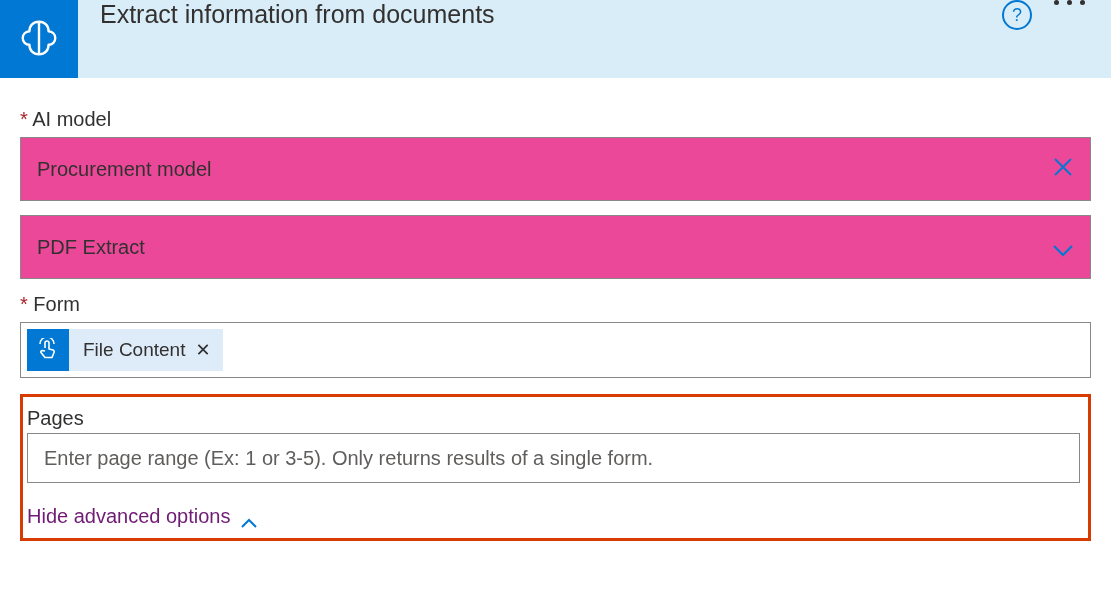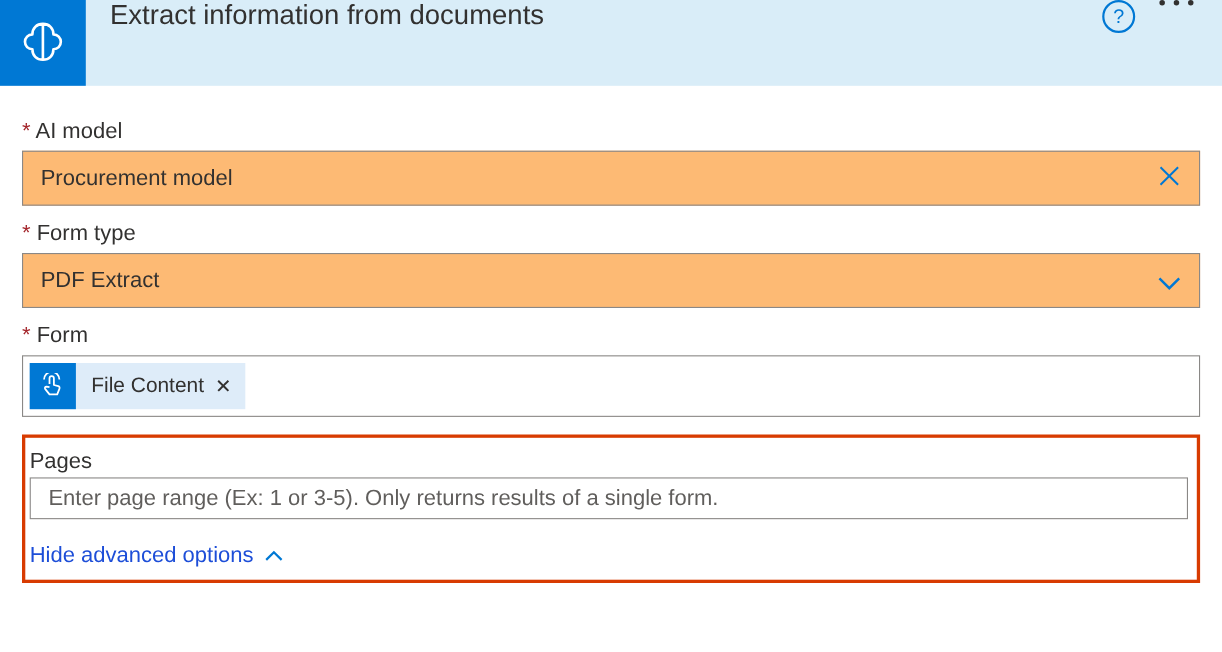--- a/index.html
+++ b/index.html
@@ -63,26 +63,26 @@
     color: #323130;
     margin-bottom: 6px;
     display: block;
   }
   .req::before {
     content: "* ";
     color: #a4262c;
   }
   .input-box {
     border: 1px solid #8a8886;
-    height: 50px;
+    height: 64px;
     display: flex;
     align-items: center;
     padding: 0 16px;
     font-size: 20px;
-    background: #fdba74;
+    background: #ec4899;
   }
   .input-box .value { flex: 1; color: #323130; }
   .clear-x {
     color: #0078d4;
     font-size: 24px;
     cursor: pointer;
     font-weight: 300;
     line-height: 1;
   }
   .chev-down {
@@ -118,35 +118,36 @@
     margin-left: 10px;
     cursor: pointer;
   }
   .highlight-box {
     border: 3px solid #d83b01;
     padding: 10px 8px 10px 4px;
     margin-top: 16px;
   }
   .placeholder-input {
     border: 1px solid #8a8886;
-    height: 38px;
+    height: 50px;
     width: 100%;
     padding: 0 16px;
     font-size: 20px;
     color: #605e5c;
     background: #fff;
     font-family: inherit;
     outline: none;
   }
   .placeholder-input::placeholder { color: #605e5c; }
   .hide-adv {
-    color: #1d4ed8;
+    color: #701a75;
     font-size: 20px;
     margin-top: 22px;
     display: inline-flex;
+    align-items: center;
     gap: 10px;
     cursor: pointer;
   }
   .chev-up { width: 18px; height: 12px; }
   .chev-up svg { width: 100%; height: 100%; }
   .pages-label { font-size: 20px; margin-bottom: 3px; display: block; }
 </style>
 </head>
 <body>
 
@@ -173,21 +174,20 @@
       <span class="value">Procurement model</span>
       <span class="clear-x">
         <svg width="22" height="22" viewBox="0 0 22 22">
             <path d="M3 3 L19 19 M19 3 L3 19" stroke="#0078d4" stroke-width="1.8"></path>
           </svg>
       </span>
     </div>
   </div>
 
   <div class="field-block">
-    <label class="label req">Form type</label>
     <div class="input-box">
       <span class="value">PDF Extract</span>
       <span class="chev-down">
         <svg viewBox="0 0 22 14">
             <path d="M2 2 L11 11 L20 2" stroke="#0078d4" stroke-width="2.2" fill="none"></path>
           </svg>
       </span>
     </div>
   </div>
 

